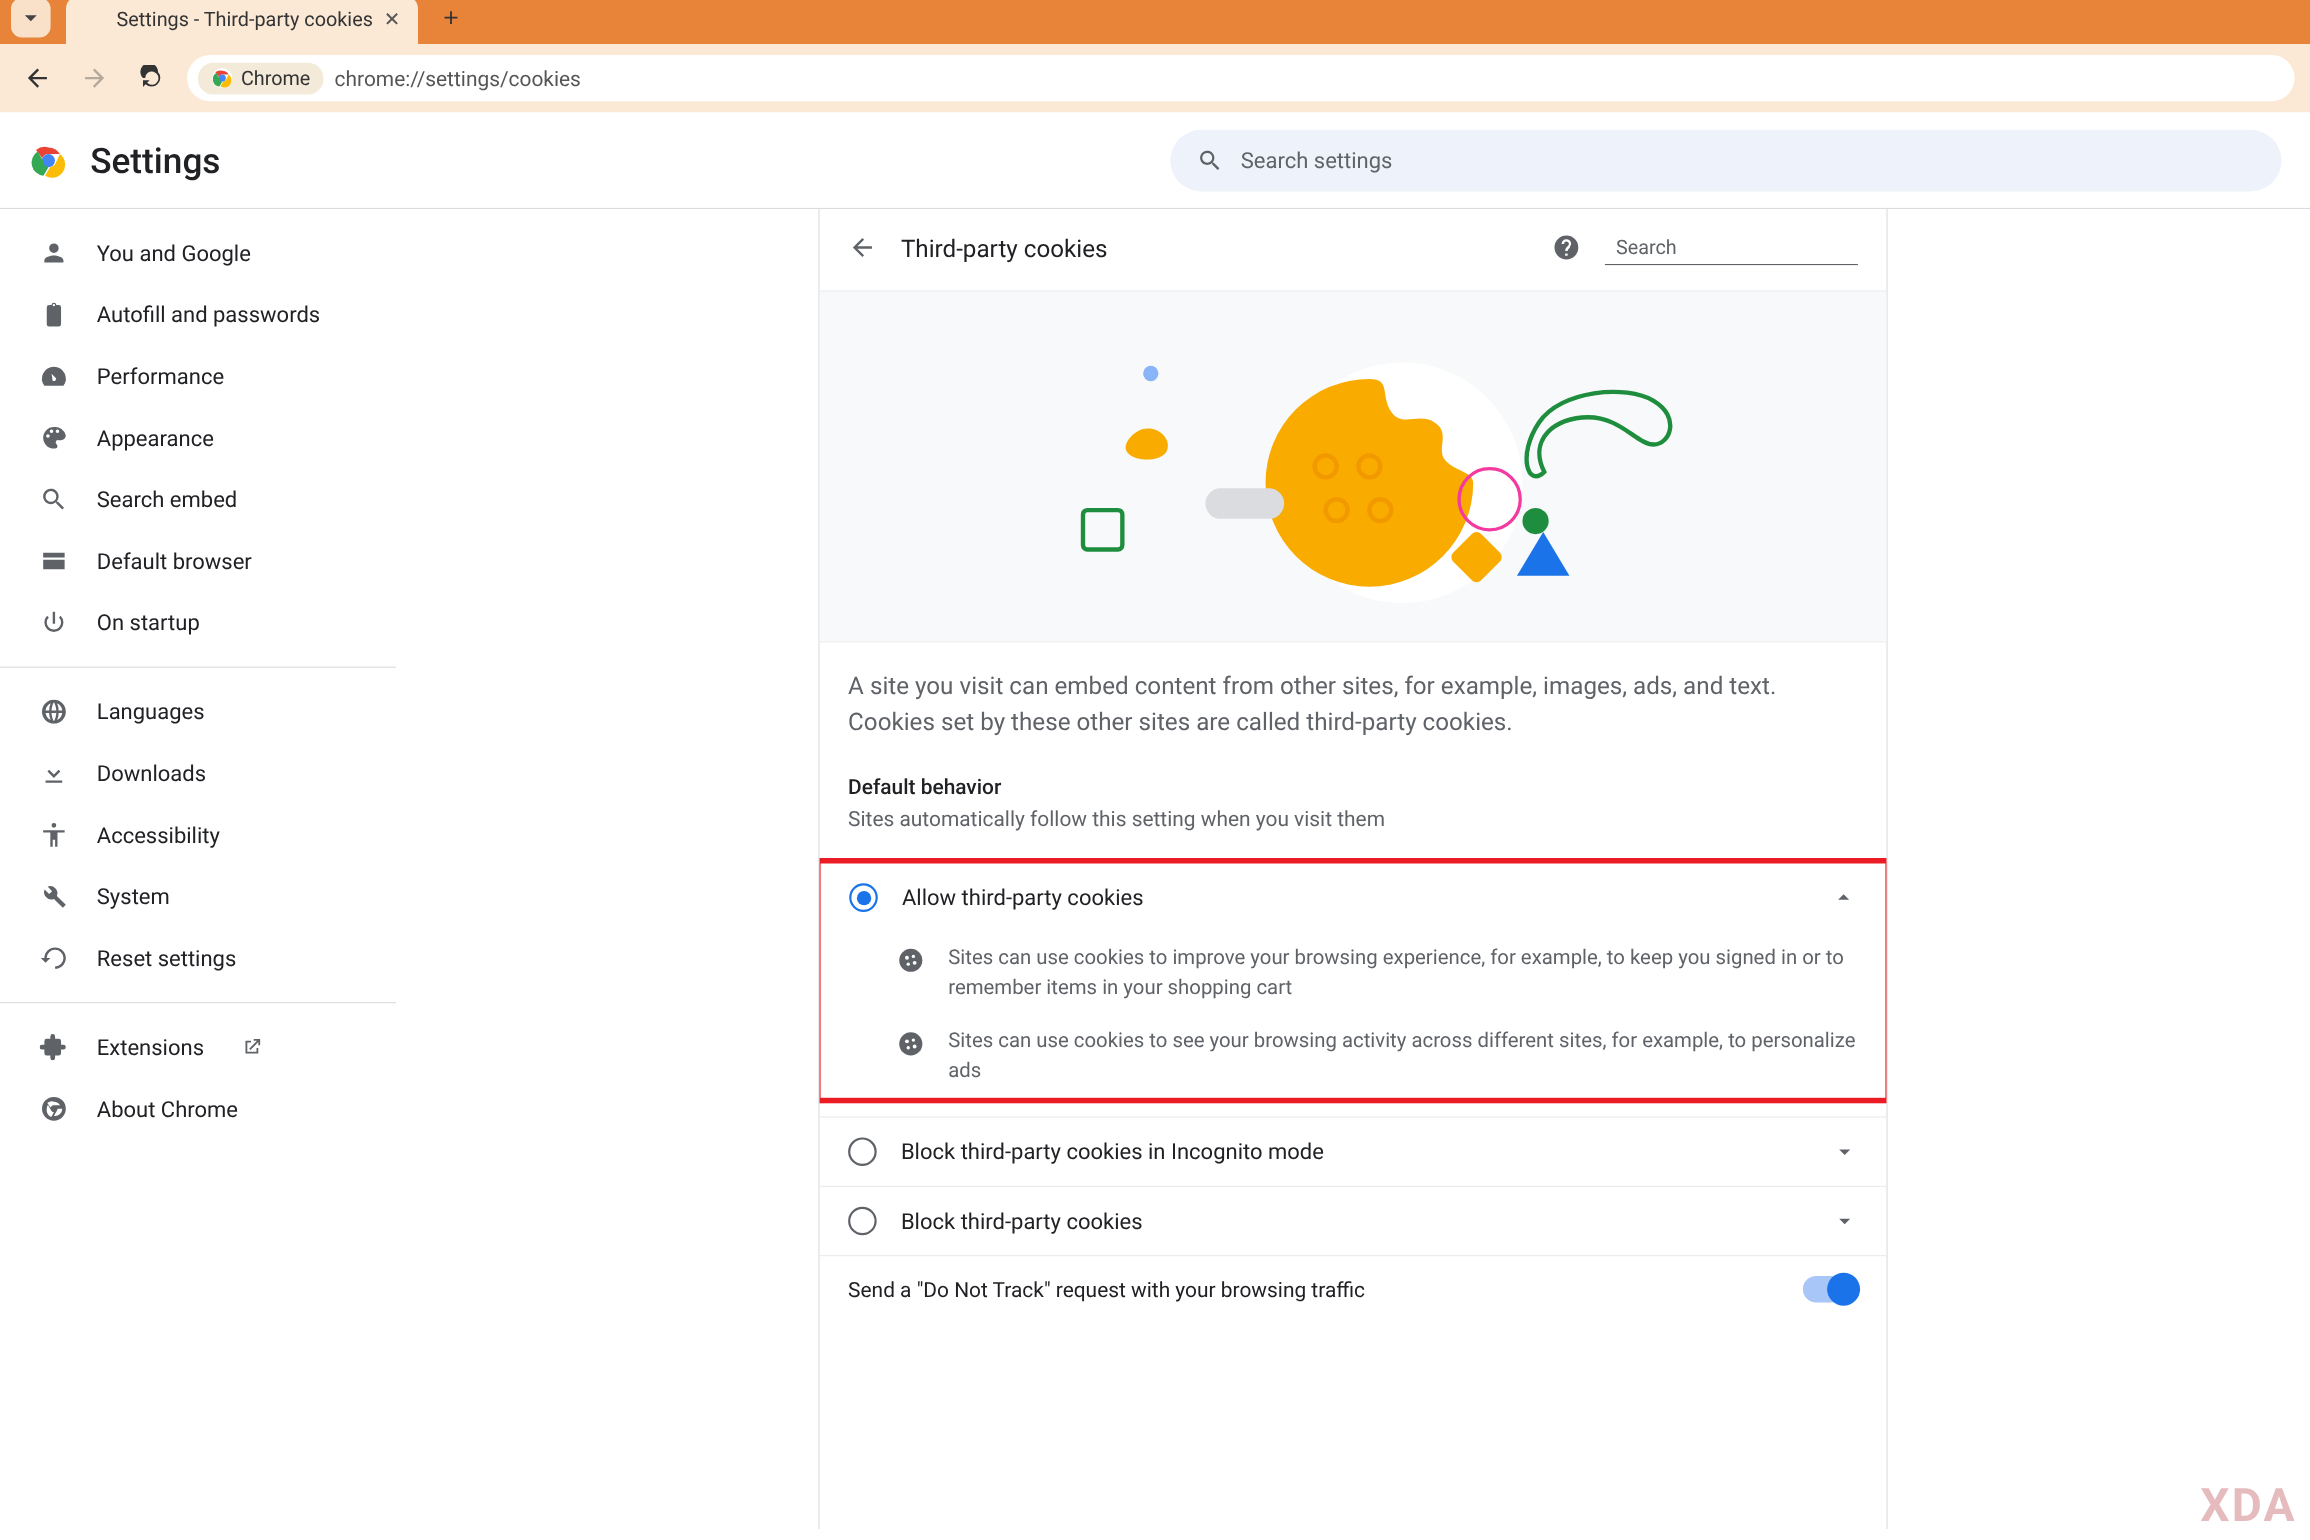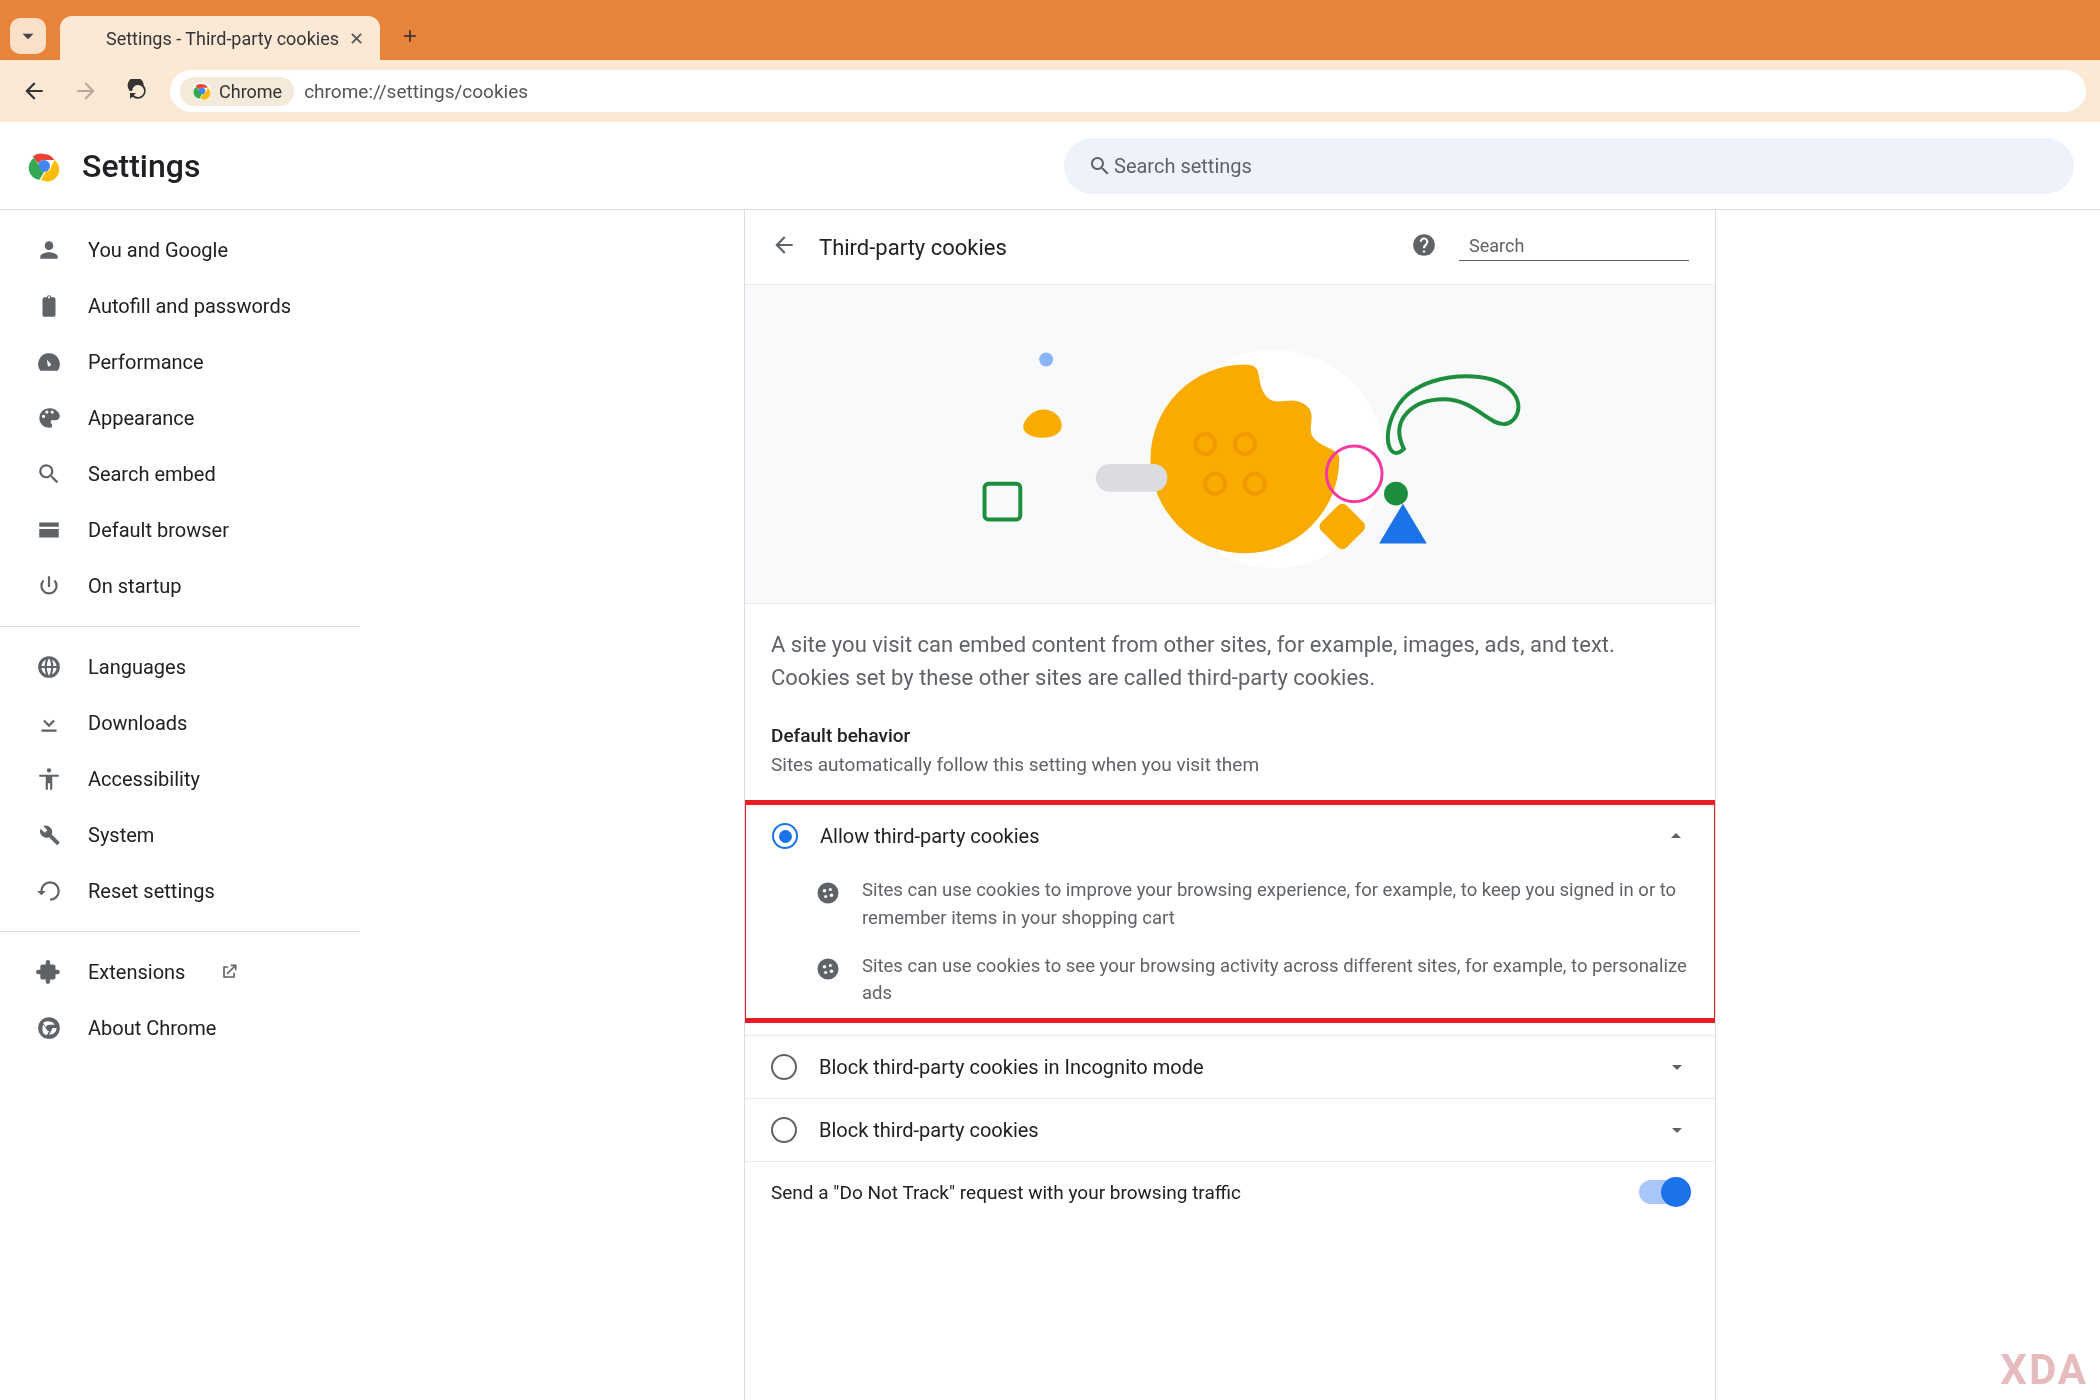--- a/index.html
+++ b/index.html
@@ -1,37 +1,37 @@
 <!DOCTYPE html>
 <html><head>
 <meta charset="utf-8">
 <style>
 * { margin:0; padding:0; box-sizing:border-box; font-family:"Segoe UI",Roboto,Arial,sans-serif; }
 body { width:2100px; height:1400px; background:#fff; overflow:hidden; position:relative; }
 
 
-.browser-top { background:#e8843a; height:60px; display:flex; align-items:flex-end; padding-left:10px; }
+.browser-top { background:#e8843a; height:40px; display:flex; align-items:flex-end; padding-left:10px; }
 .tab-controls { display:flex; align-items:center; gap:8px; }
 .dropdown-btn { width:36px; height:36px; background:#f9e1c9; border-radius:10px; display:flex; align-items:center; justify-content:center; cursor:pointer; margin-bottom:4px; }
 .tab { background:#fbe9d6; height:44px; display:flex; align-items:center; padding:0 16px; border-radius:12px 12px 0 0; gap:10px; min-width:320px; margin-left:6px; }
 .tab-title { font-size:18px; color:#333; }
 .tab-close { font-size:18px; color:#555; cursor:pointer; margin-left:auto; }
 .new-tab { width:36px; height:36px; display:flex; align-items:center; justify-content:center; cursor:pointer; margin-left:4px; margin-bottom:4px; color:#fff; }
 
 .addr-bar { background:#fbe9d6; height:62px; display:flex; align-items:center; padding:0 14px; gap:12px; }
 .nav-btn { width:40px; height:40px; display:flex; align-items:center; justify-content:center; cursor:pointer; border-radius:50%; }
 .nav-btn.disabled { opacity:.35; }
 .url-box { flex:1; background:#ffffff; height:42px; border-radius:21px; display:flex; align-items:center; padding:0 10px; gap:10px; max-width:1935px; }
 .chrome-chip { background:#f3ead9; border-radius:14px; padding:4px 12px; display:flex; align-items:center; gap:7px; font-size:18px; color:#333; }
 .url-text { font-size:19px; color:#555; }
 
 
 .settings-header { height:88px; display:flex; align-items:center; padding:0 26px; border-bottom:1px solid #dadce0; gap:20px; }
 .settings-title { font-size:32px; font-weight:500; color:#202124; }
-.search-box { margin-left:auto; width:1010px; height:56px; background:#eef2fa; border-radius:28px; display:flex; align-items:center; padding:0 24px; gap:2px; }
+.search-box { margin-left:auto; width:1010px; height:56px; background:#eef2fa; border-radius:28px; display:flex; align-items:center; padding:0 24px; gap:16px; }
 .search-box input { border:none; background:none; font-size:20px; flex:1; outline:none; }
 .search-box input::placeholder { color:#5f6368; }
 
 
 .settings-body { display:flex; height:calc(1400px - 50px - 62px - 88px); }
 .sidebar { width:360px; padding:12px 0; }
 .side-item { height:56px; display:flex; align-items:center; padding:0 24px 0 36px; gap:26px; font-size:20px; color:#202124; cursor:pointer; border-radius:0 28px 28px 0; margin-right:30px; }
 .side-item.active { background:#e8f0fe; color:#1a73e8; }
 .side-item.active svg { fill:#1a73e8; }
 .side-item svg { fill:#5f6368; }

